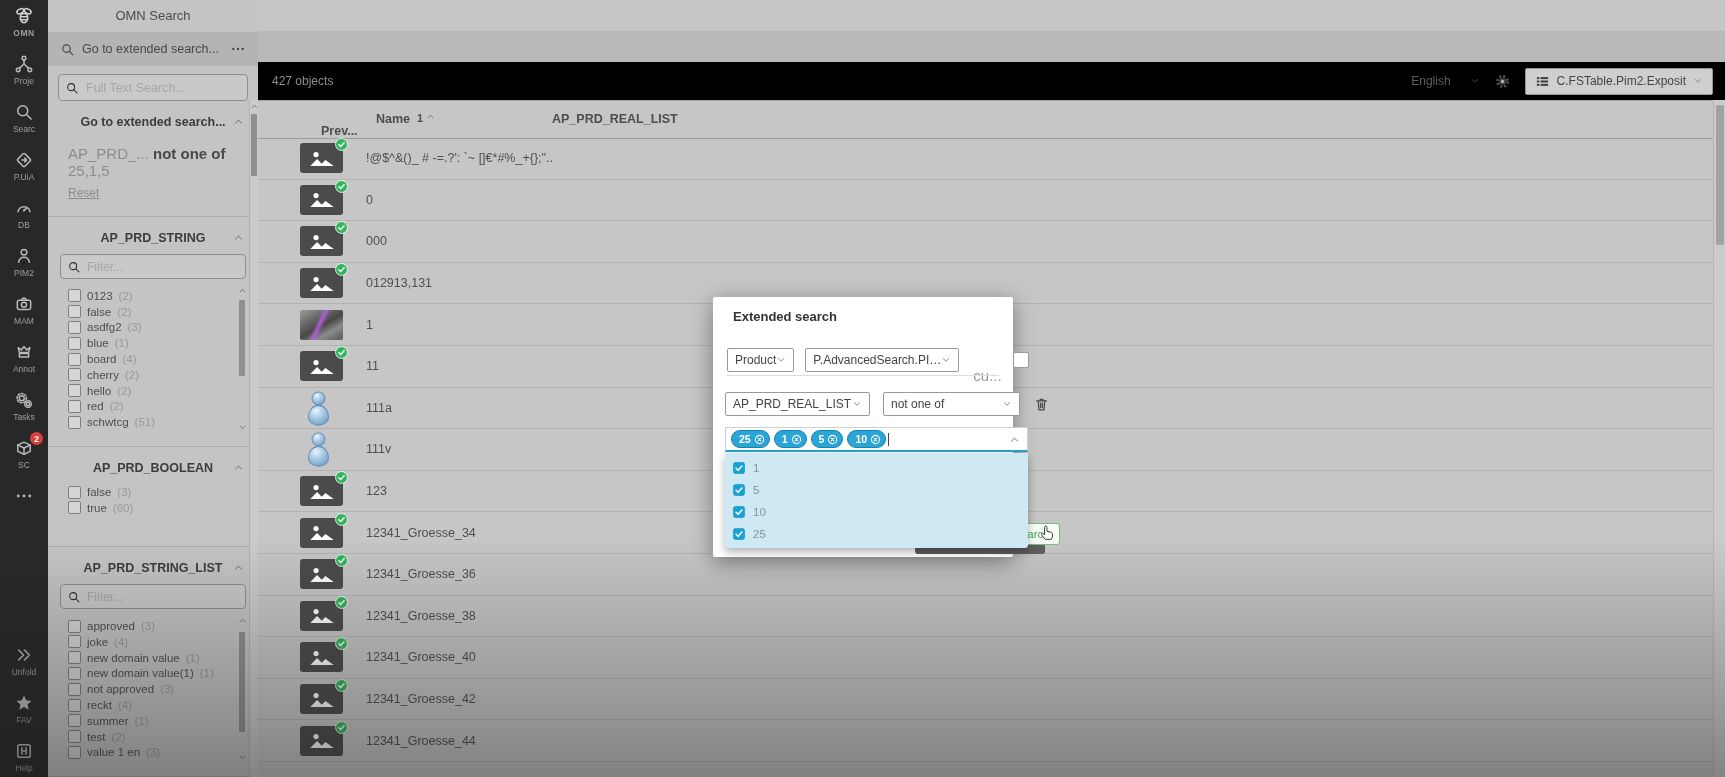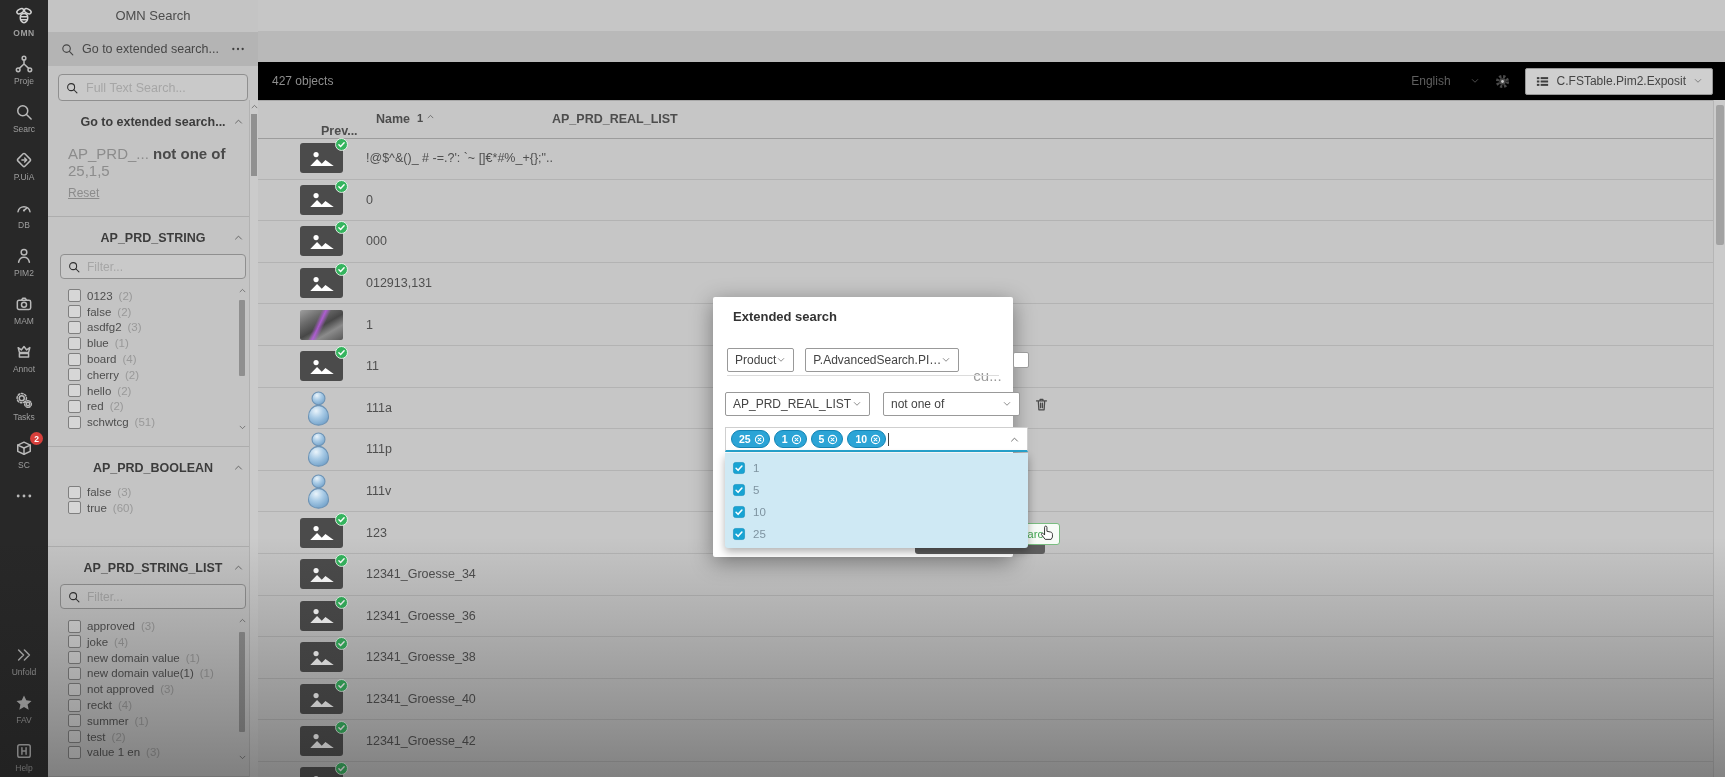--- a/index.html
+++ b/index.html
@@ -788,33 +788,20 @@
               <svg viewBox="0 0 22 27">
                 <circle cx="11" cy="6.2" r="4.9" fill="url(#pawnGrad)" stroke="#6d93b5" stroke-width=".8"></circle>
                 <path d="M11 11.5c-4.6.3-7.6 3.9-7.6 8.6 0 3.8 3.4 6.4 7.6 6.4s7.6-2.6 7.6-6.4c0-4.7-3-8.3-7.6-8.6z" fill="url(#pawnGrad)" stroke="#6d93b5" stroke-width=".8"></path>
               </svg>
             </div>
           </div>
           <div class="td-name">111a</div>
           <div class="td-real"></div>
         </div>
 
-        <div class="trow">
-          <div class="td-prev">
-
-            <div class="thumb tperson">
-              <svg viewBox="0 0 22 27">
-                <circle cx="11" cy="6.2" r="4.9" fill="url(#pawnGrad)" stroke="#6d93b5" stroke-width=".8"></circle>
-                <path d="M11 11.5c-4.6.3-7.6 3.9-7.6 8.6 0 3.8 3.4 6.4 7.6 6.4s7.6-2.6 7.6-6.4c0-4.7-3-8.3-7.6-8.6z" fill="url(#pawnGrad)" stroke="#6d93b5" stroke-width=".8"></path>
-              </svg>
-            </div>
-          </div>
-          <div class="td-name">111p</div>
-          <div class="td-real"></div>
-        </div>
 
         <div class="trow">
           <div class="td-prev">
 
             <div class="thumb tperson">
               <svg viewBox="0 0 22 27">
                 <circle cx="11" cy="6.2" r="4.9" fill="url(#pawnGrad)" stroke="#6d93b5" stroke-width=".8"></circle>
                 <path d="M11 11.5c-4.6.3-7.6 3.9-7.6 8.6 0 3.8 3.4 6.4 7.6 6.4s7.6-2.6 7.6-6.4c0-4.7-3-8.3-7.6-8.6z" fill="url(#pawnGrad)" stroke="#6d93b5" stroke-width=".8"></path>
               </svg>
             </div>

